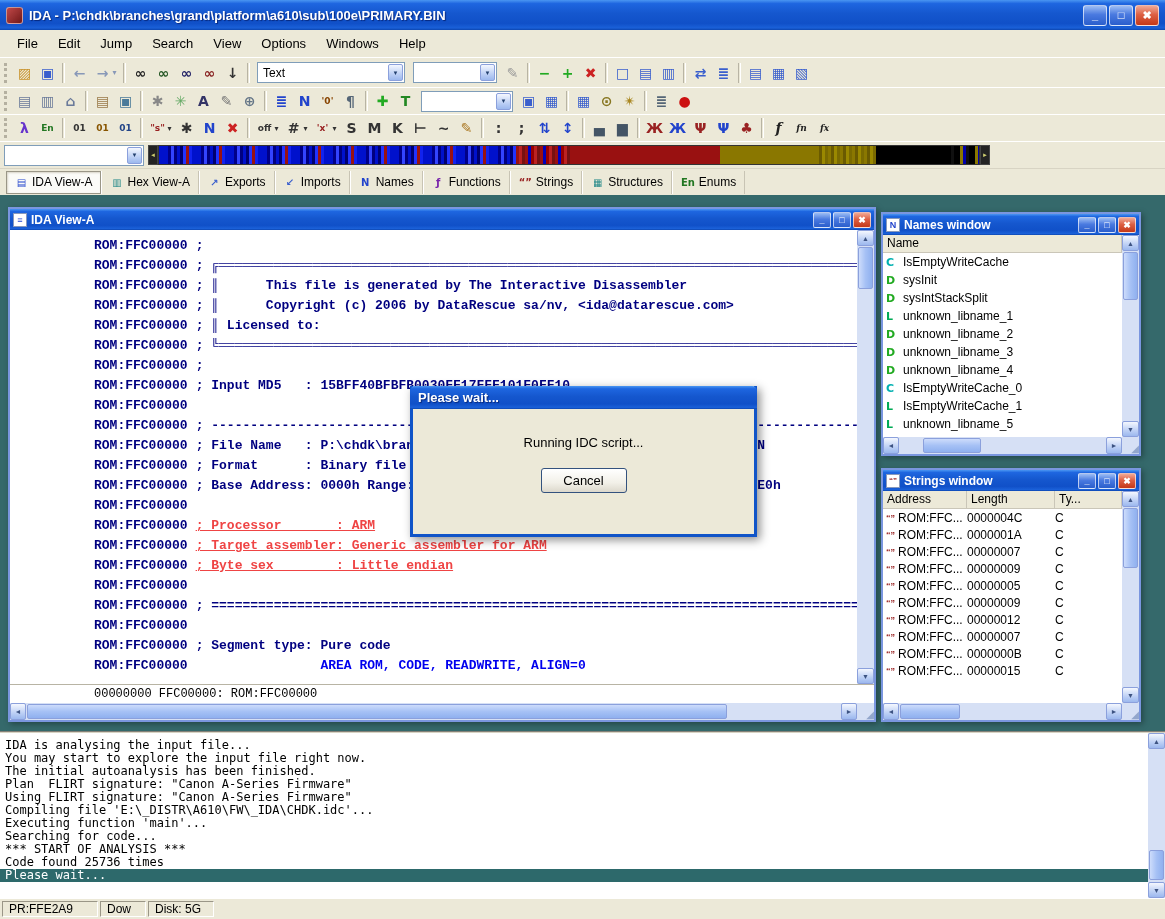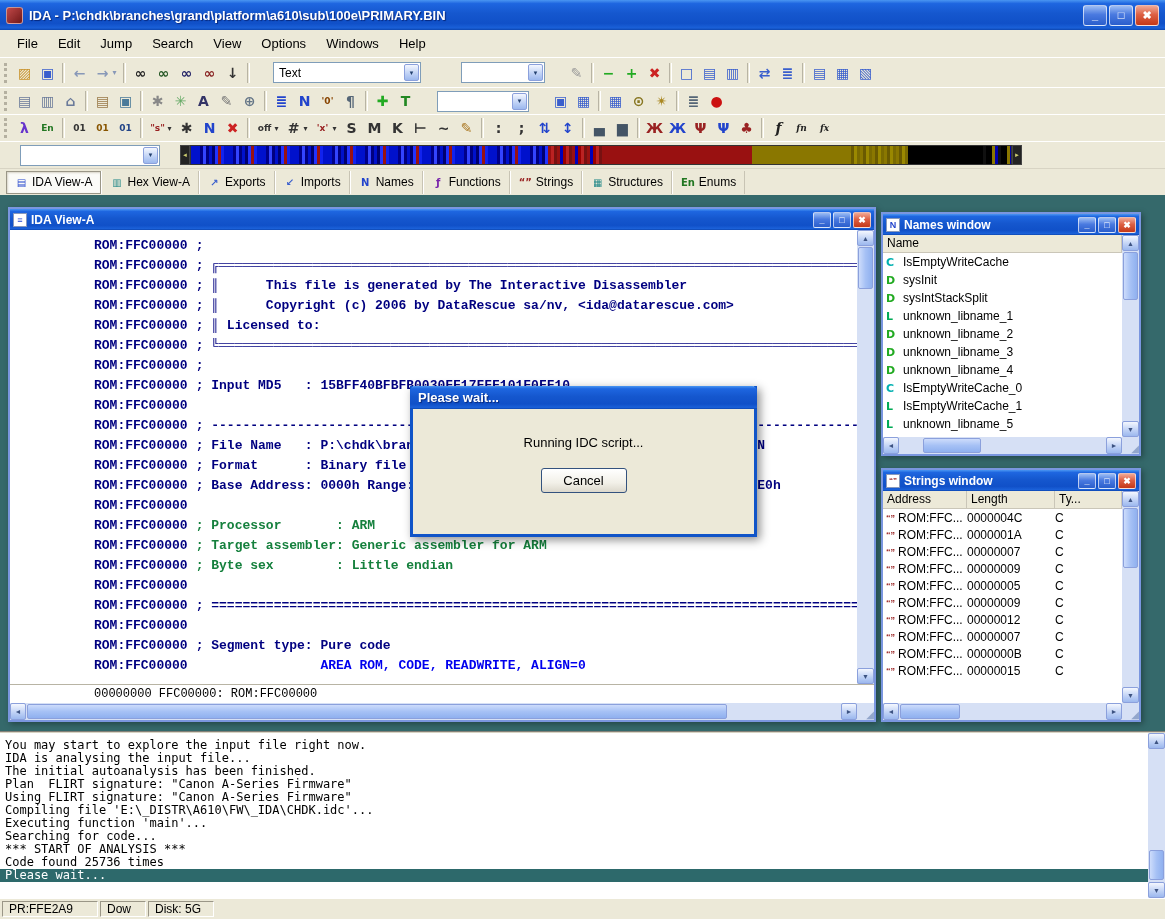--- a/index.html
+++ b/index.html
@@ -22,21 +22,21 @@
   .tb1 { top:57px; height:30px; }
   .tb2 { top:87px; height:27px; }
   .tb3 { top:114px; height:27px; }
   .tbgrip { width:5px; height:20px; margin:0 4px 0 1px; border-left:3px dotted #b4b0a0; }
   .tbgroup { display:flex; align-items:center; }
   .tbtn { min-width:23px; height:22px; padding:0 1px; display:flex; align-items:center; justify-content:center; font-family:"DejaVu Sans",sans-serif; font-size:14px; font-weight:bold; }
   .tbtn.txt { font-size:9px; letter-spacing:0; }
   .tbtn.dd { min-width:11px; font-size:8px; margin-left:-5px; }
   .tbtn.fi { font-style:italic; font-family:"DejaVu Serif",serif; }
   .tbtn.tb-sep { min-width:0; width:3px; height:20px; padding:0; margin:0 3px; border-left:1px solid #b8b4a4; border-right:1px solid #fff; }
-  .combo { height:21px; background:#fff; border:1px solid #7f9db9; position:relative; display:flex; align-items:center; font-size:12px; padding:0 18px 0 5px; margin:0 20px; }
+  .combo { height:21px; background:#fff; border:1px solid #7f9db9; position:relative; display:flex; align-items:center; font-size:12px; padding:0 18px 0 5px; margin:0 4px; }
   .combo .cdd { position:absolute; right:1px; top:1px; bottom:1px; width:15px; display:flex; align-items:center; justify-content:center; font-size:6px; color:#23406e; background:linear-gradient(180deg,#f4f7fe,#bdd0f5 60%,#9cb8ee); border:1px solid #8ba0dc; border-radius:2px; }
 
   
   .navrow { position:absolute; top:141px; left:0; right:0; height:27px; display:flex; align-items:center; border-top:1px solid #fff; background:#ECE9D8; }
   .band { height:20px; display:flex; overflow:hidden; border:1px solid #333; background:#000; }
   .bandbtn { width:10px; height:20px; flex:none; background:#232323; color:#cfcf70; display:flex; align-items:center; justify-content:center; font-size:6px; border:1px solid #444; }
 
   
   .tabbar { position:absolute; top:168px; left:0; right:0; height:27px; display:flex; align-items:center; padding-left:6px; background:#ECE9D8; border-top:1px solid #d8d4c4; }
   .tab { height:23px; display:flex; align-items:center; gap:4px; padding:0 8px; font-size:12px; color:#000; border-right:1px solid #c8c4b4; border-left:1px solid #fff; }
@@ -50,21 +50,21 @@
   .cicon { width:14px; height:14px; flex:none; background:#fff; border:1px solid #8899bb; display:flex; align-items:center; justify-content:center; font-size:9px; color:#2244cc; }
   .cicon.red { color:#992222; font-size:8px; }
   .cbtns { margin-left:auto; display:flex; gap:2px; }
   .cbtn { width:18px; height:16px; border-radius:2px; border:1px solid rgba(255,255,255,.65); display:flex; align-items:center; justify-content:center; font-size:9px; color:#fff; background:linear-gradient(180deg,#9cbdf4,#4a7ae0 45%,#2a5ecc); }
   .cbtn.close { background:linear-gradient(180deg,#f0a894,#dd6044 45%,#c43818); }
 
   
   .disasm { position:absolute; left:0; top:21px; right:17px; bottom:36px; background:#fff; overflow:hidden; padding:6px 0 0 84px; font:bold 13px/20px "Liberation Mono","DejaVu Sans Mono",monospace; color:#000080; }
   .dline { white-space:pre; height:20px; }
   .daddr { margin-right:8px; }
-  .dtext.gray { color:#15803d; }
+  .dtext.gray { color:#ef4444;text-decoration:underline; }
   .dtext.blue { color:#0000ee; }
   .vstatus { position:absolute; left:0; right:0; bottom:17px; height:19px; background:#fff; border-top:1px solid #b8b4a4; display:flex; align-items:center; padding-left:84px; font:12px "Liberation Mono","DejaVu Sans Mono",monospace; color:#000; }
 
   
   .vscroll, .hscroll, .oscroll { position:absolute; background:#d6e0f5; }
   .sbtn { position:absolute; display:flex; align-items:center; justify-content:center; font-size:7px; color:#3d5382; background:linear-gradient(180deg,#f4f7fe,#bdd0f5 60%,#9cb8ee); border:1px solid #8ba0dc; border-radius:2px; }
   .sbtn.up { top:0; left:0; right:0; height:16px; }
   .sbtn.dn { bottom:0; left:0; right:0; height:16px; }
   .sbtn.hl { left:0; top:0; bottom:0; width:16px; }
   .sbtn.hr { right:0; top:0; bottom:0; width:16px; }
@@ -889,22 +889,22 @@
     <div class="dtitle xpgrad">
       <span>Please wait...</span>
     </div>
     <div class="dmsg">Running IDC script...</div>
     <button class="xpbtn">Cancel</button>
   </div>
 
   <div class="output">
     <div class="logarea">
 
-    <div class="lline">You may start to explore the input file right now.</div>
-        <div class="lline">IDA is analysing the input file...</div>
+    <div class="lline">IDA is analysing the input file...</div>
+        <div class="lline">You may start to explore the input file right now.</div>
         <div class="lline">The initial autoanalysis has been finished.</div>
         <div class="lline">Plan  FLIRT signature: "Canon A-Series Firmware"</div>
         <div class="lline">Using FLIRT signature: "Canon A-Series Firmware"</div>
         <div class="lline">Compiling file 'E:\_DISTR\A610\FW\_IDA\CHDK.idc'...</div>
         <div class="lline">Executing function 'main'...</div>
         <div class="lline">Searching for code...</div>
         <div class="lline">*** START OF ANALYSIS ***</div>
         <div class="lline">Code found 25736 times</div>
         <div class="lline sel">Please wait...</div>
       </div>

